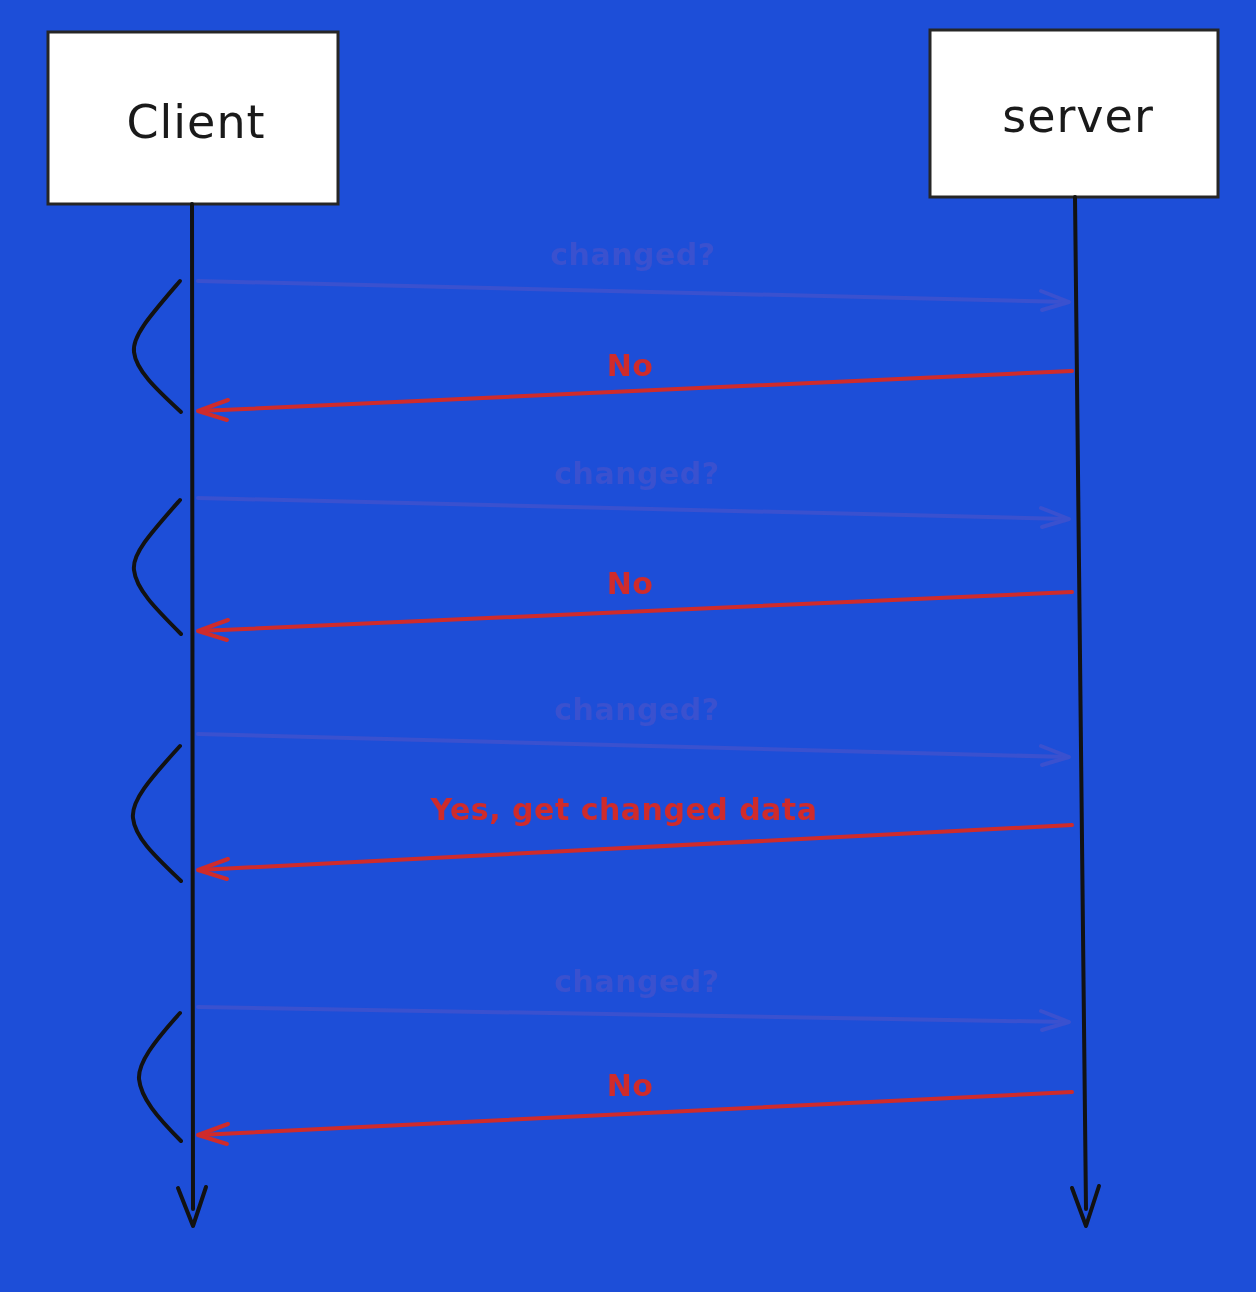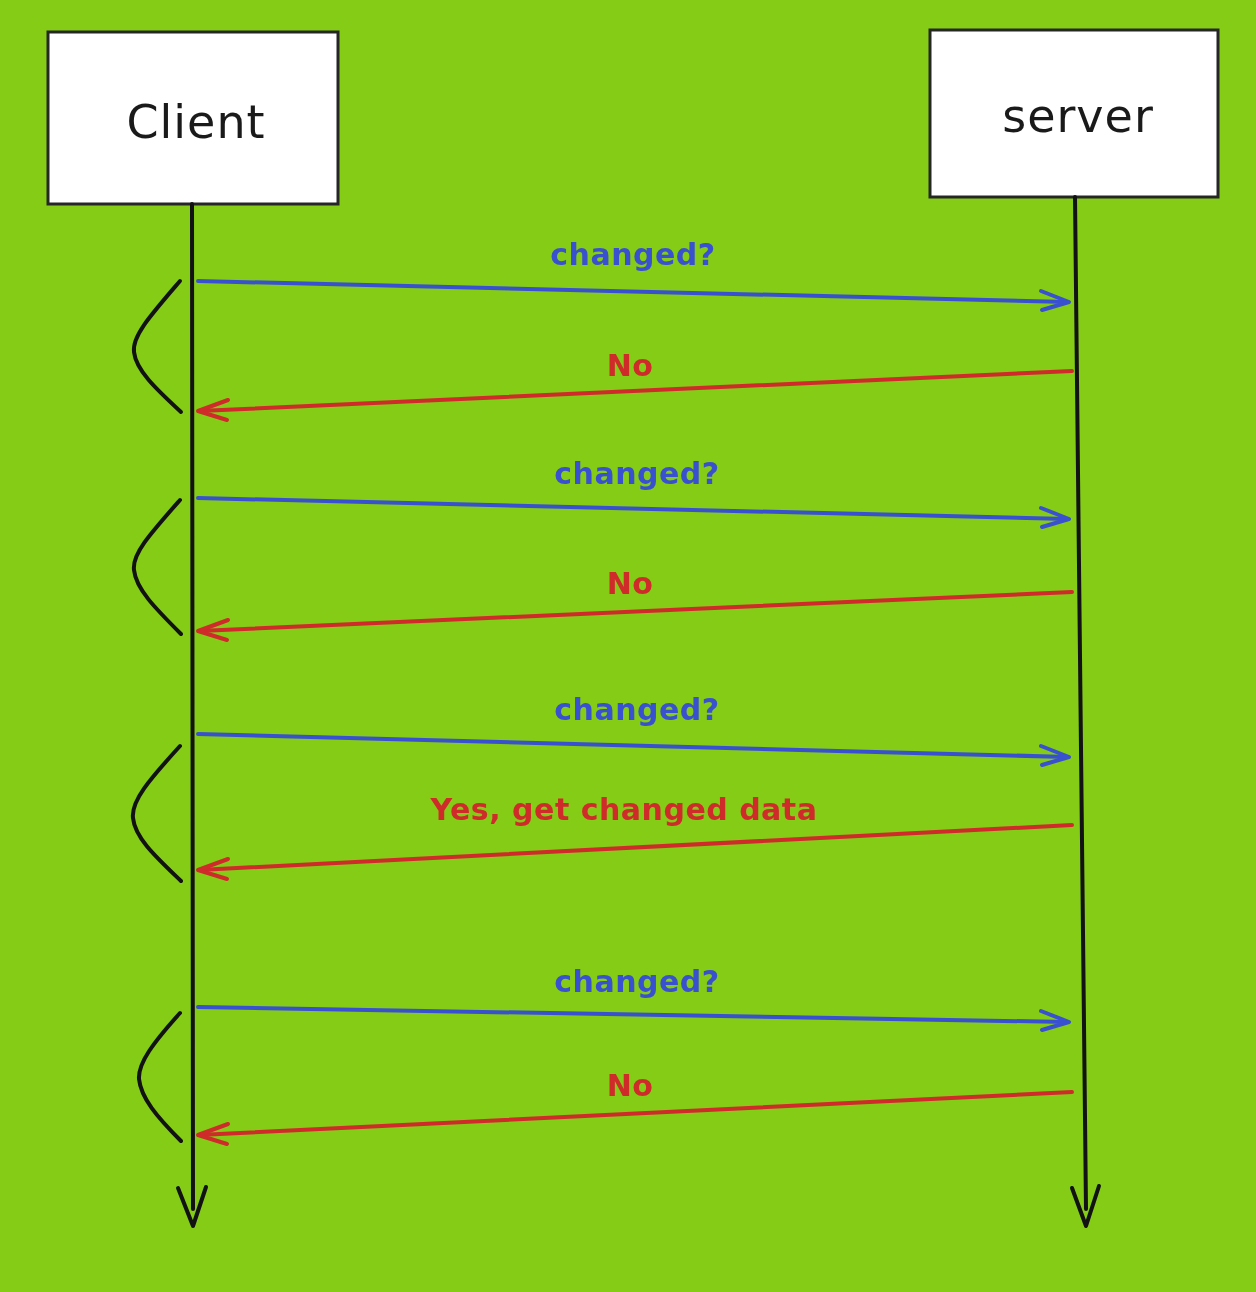--- a/index.html
+++ b/index.html
@@ -10,21 +10,21 @@
   body {
     width: 1256px;
     height: 1292px;
     font-family: "DejaVu Sans", sans-serif;
     overflow: hidden;
   }
   #diagram-root {
     position: relative;
     width: 1256px;
     height: 1292px;
-    background: #84cc16;
+    background: #1d4ed8;
   }
   #diagram-svg {
     position: absolute;
     left: 0;
     top: 0;
     width: 1256px;
     height: 1292px;
     display: block;
   }
   .lifeline-box-label {

